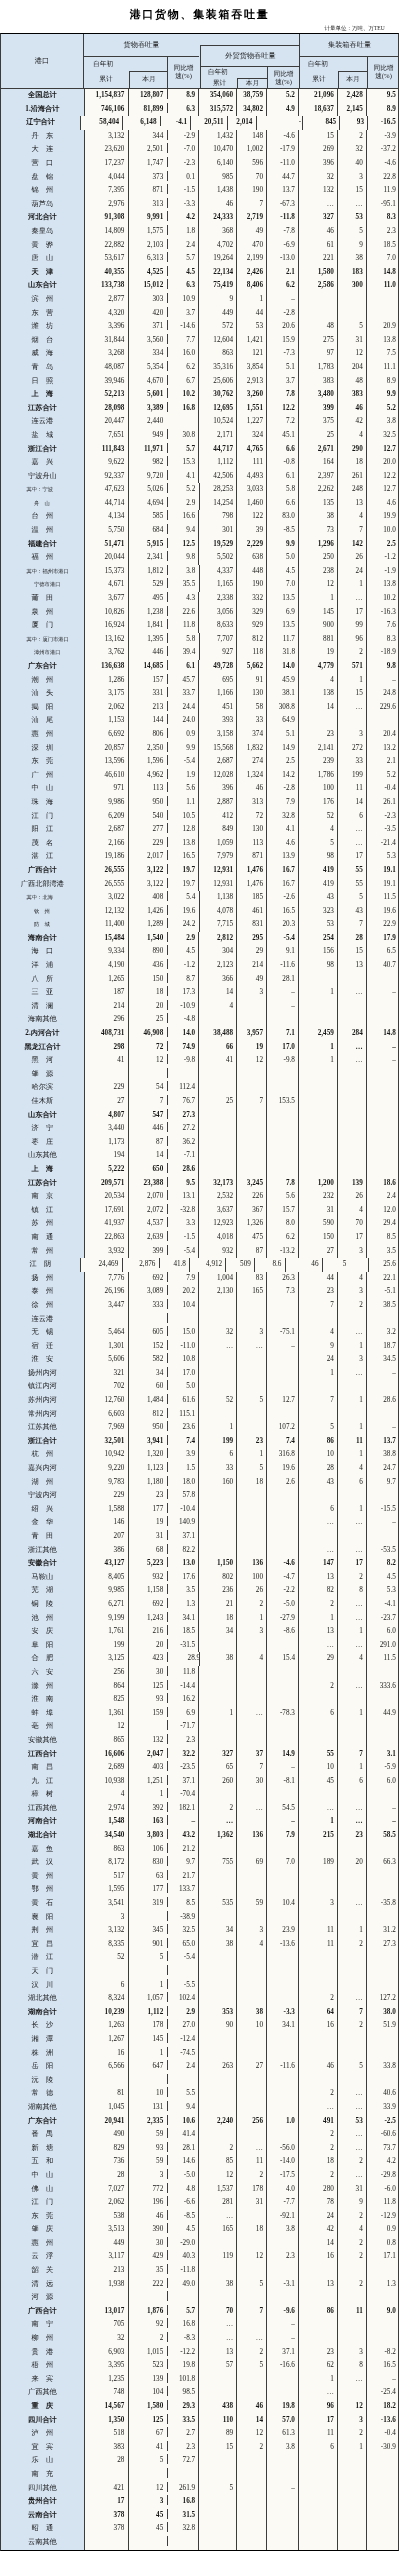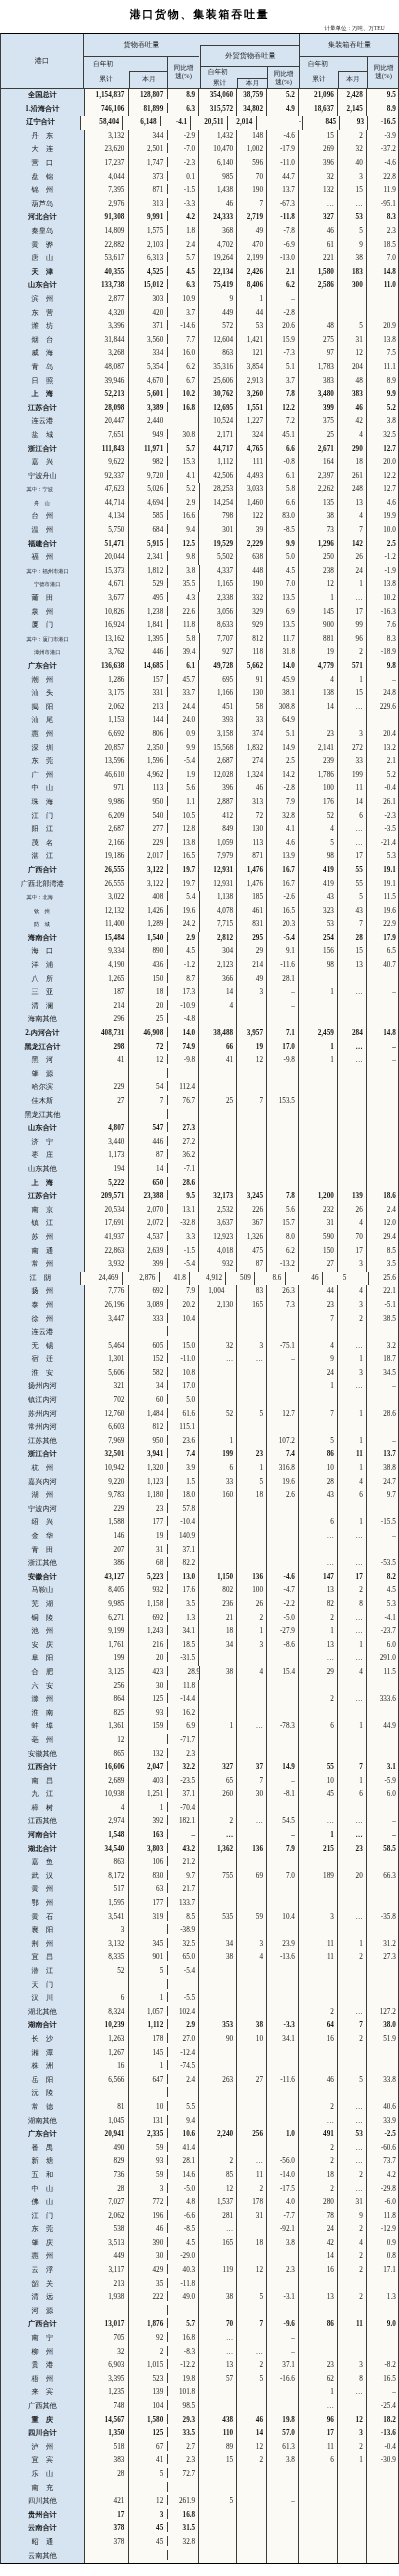--- a/index.html
+++ b/index.html
@@ -971,32 +971,20 @@
           <div class="vc c0" style="width: 44px;">27</div>
           <div class="vc c1" style="width: 39px;">7</div>
           <div class="vc c2" style="width: 32px;">76.7</div>
           <div class="vc c3" style="width: 38px;">25</div>
           <div class="vc c4" style="width: 30px;">7</div>
           <div class="vc c5" style="width: 32px;">153.5</div>
           <div class="vc c6" style="width: 39px;"></div>
           <div class="vc c7" style="width: 29px;"></div>
           <div class="vc c8" style="width: 32px;"></div>
         </div>
-        <div class="row t-c">
-          <div class="pc">黑龙江其他</div>
-          <div class="vc c0" style="width: 44px;"></div>
-          <div class="vc c1" style="width: 39px;"></div>
-          <div class="vc c2" style="width: 32px;"></div>
-          <div class="vc c3" style="width: 38px;"></div>
-          <div class="vc c4" style="width: 30px;"></div>
-          <div class="vc c5" style="width: 32px;"></div>
-          <div class="vc c6" style="width: 39px;"></div>
-          <div class="vc c7" style="width: 29px;"></div>
-          <div class="vc c8" style="width: 32px;"></div>
-        </div>
         <div class="row t-g b">
           <div class="pc">山东合计</div>
           <div class="vc c0" style="width: 44px;">4,807</div>
           <div class="vc c1" style="width: 39px;">547</div>
           <div class="vc c2" style="width: 32px;">27.3</div>
           <div class="vc c3" style="width: 38px;"></div>
           <div class="vc c4" style="width: 30px;"></div>
           <div class="vc c5" style="width: 32px;"></div>
           <div class="vc c6" style="width: 39px;"></div>
           <div class="vc c7" style="width: 29px;"></div>
@@ -1132,21 +1120,21 @@
           <div class="vc c5" style="width: 32px;">8.6</div>
           <div class="vc c6" style="width: 39px;">46</div>
           <div class="vc c7" style="width: 29px;">5</div>
           <div class="vc c8" style="width: 32px; margin-left: 18px;">25.6</div>
         </div>
         <div class="row t-c">
           <div class="pc">扬　州</div>
           <div class="vc c0" style="width: 44px;">7,776</div>
           <div class="vc c1" style="width: 39px;">692</div>
           <div class="vc c2" style="width: 32px;">7.9</div>
-          <div class="vc c3" style="width: 38px; text-align: center;">1,004</div>
+          <div class="vc c3" style="width: 38px;">1,004</div>
           <div class="vc c4" style="width: 30px;">83</div>
           <div class="vc c5" style="width: 32px;">26.3</div>
           <div class="vc c6" style="width: 39px;">44</div>
           <div class="vc c7" style="width: 29px;">4</div>
           <div class="vc c8" style="width: 32px;">22.1</div>
         </div>
         <div class="row t-c">
           <div class="pc">泰　州</div>
           <div class="vc c0" style="width: 44px;">26,196</div>
           <div class="vc c1" style="width: 39px;">3,089</div>

